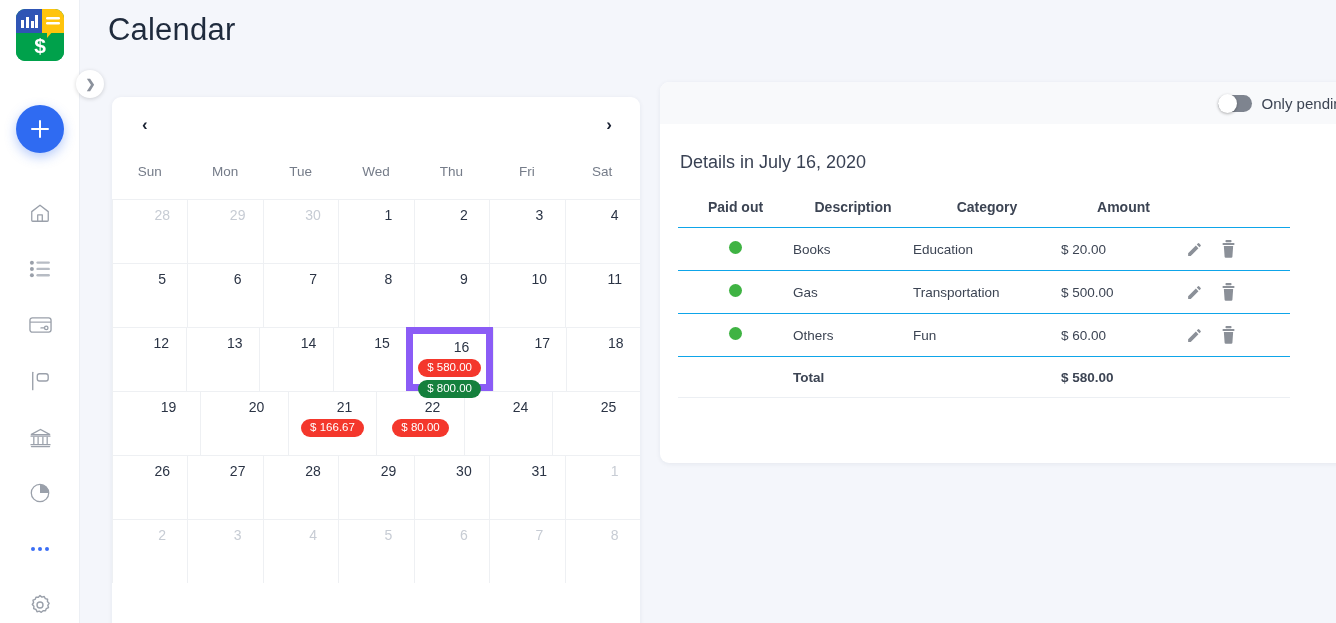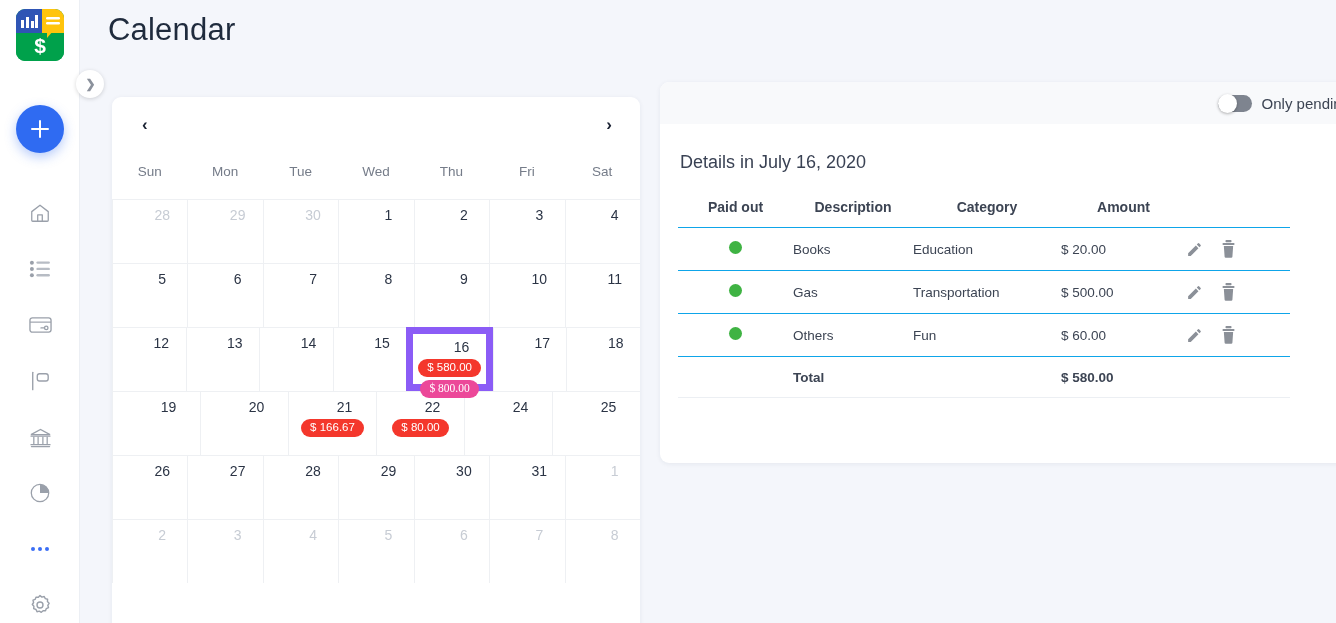--- a/index.html
+++ b/index.html
@@ -163,21 +163,21 @@
     display: inline-block;
     margin: 3px auto 0;
     padding: 2px 9px 3px;
     border-radius: 10px;
     font-size: 11.5px;
     color: #ffffff;
     line-height: 13px;
     white-space: nowrap;
   }
   .badge.expense { background: #f4372c; }
-  .badge.income  { background: #ec4899; font-family: Liberation Serif, serif; }
+  .badge.income  { background: #15803d; }
 
   
   #details-card {
     position: absolute; left: 660px; top: 82px;
     width: 708px; height: 381px;
     background: #ffffff;
     border-radius: 9px;
     box-shadow: 0 1px 5px rgba(30,40,70,.07);
     overflow: hidden;
   }

